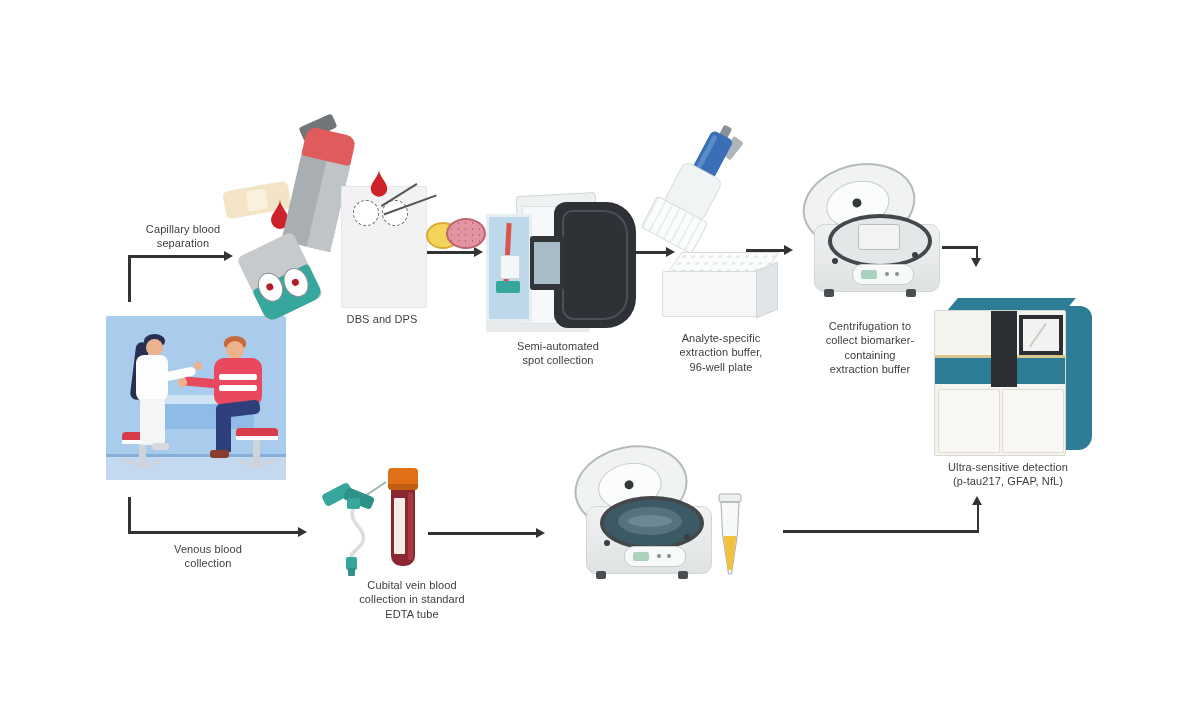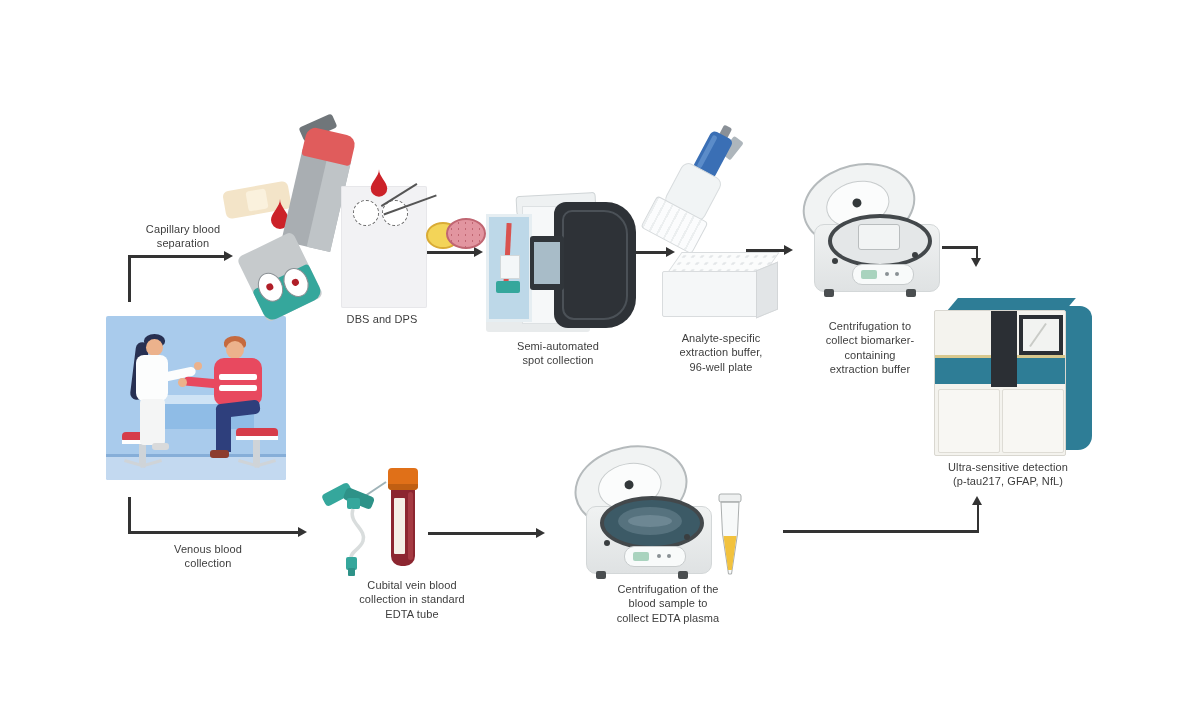--- a/index.html
+++ b/index.html
@@ -39,23 +39,20 @@
 collect biomarker-
 containing
 extraction buffer</div>
   <div class="lbl" style="left:1008px;top:460px;">Ultra-sensitive detection
 (p-tau217, GFAP, NfL)</div>
   <div class="lbl" style="left:208px;top:542px;">Venous blood
 collection</div>
   <div class="lbl" style="left:388px;top:578px;margin-left:24px;">Cubital vein blood
 collection in standard
 EDTA tube</div>
-  <div class="lbl" style="left:668px;top:582px;">Centrifugation of the
-blood sample to
-collect EDTA plasma</div>
 
   <div>
     <div class="vline" style="left:128px;top:257px;height:45px;"></div>
     <div class="hline" style="left:128px;top:255px;width:98px;"></div>
     <div class="head-right" style="left:224px;top:251px;"></div>
   </div>
   <div>
     <div class="hline" style="left:420px;top:251px;width:56px;"></div>
     <div class="head-right" style="left:474px;top:247px;"></div>
   </div>

